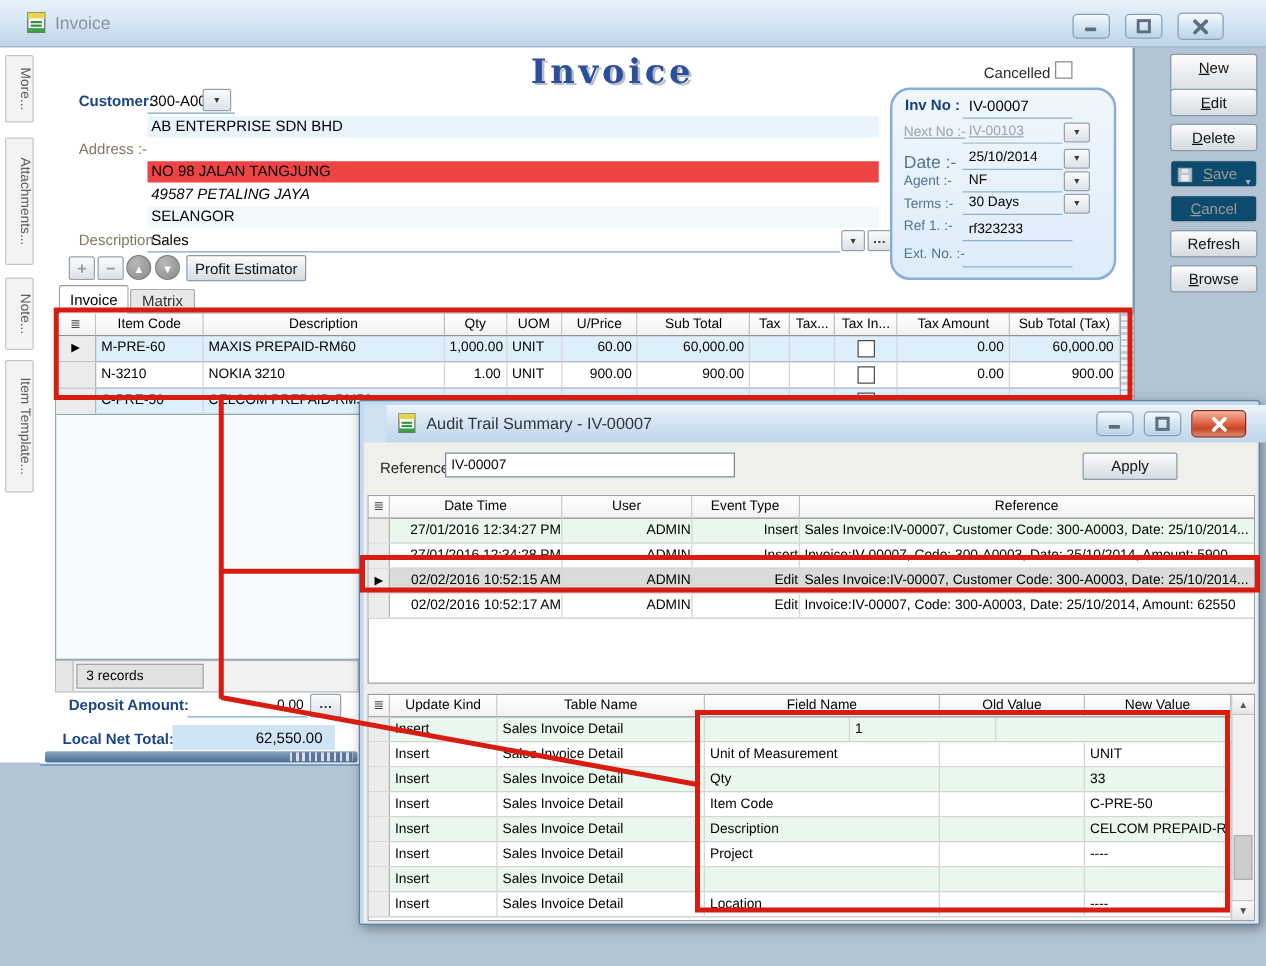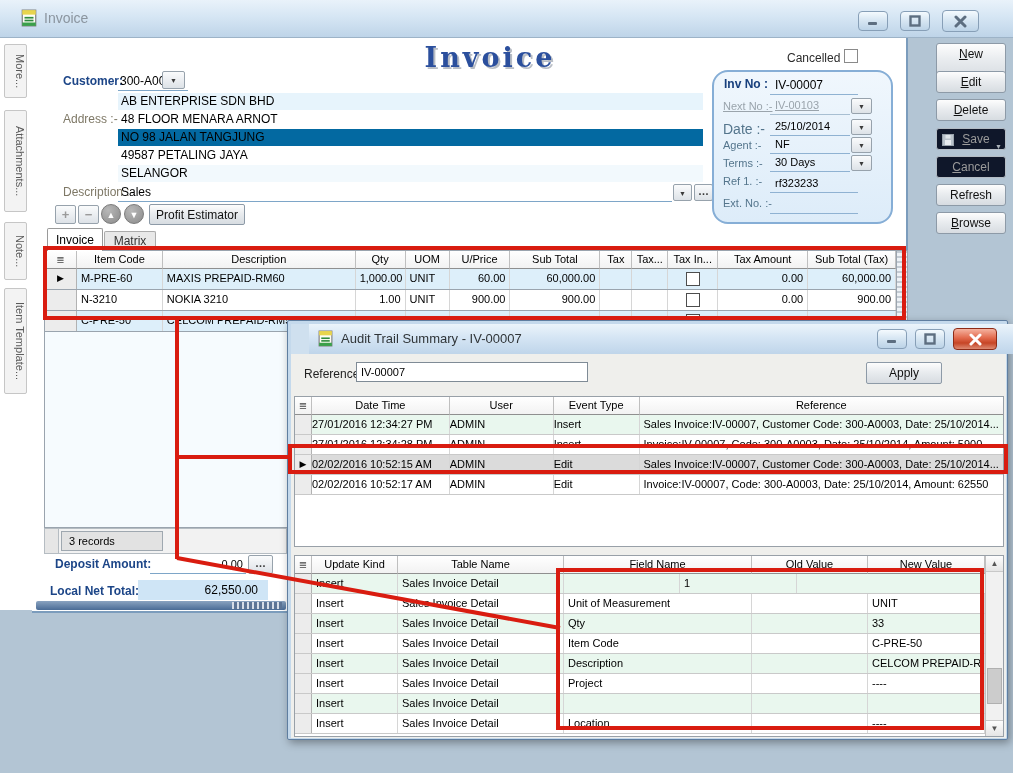--- a/index.html
+++ b/index.html
@@ -13,35 +13,35 @@
   .slate{color:#54758c;}
   .dis{color:#9aa4ac;text-decoration:underline;}
   .fldline{border-bottom:1px solid #7ea6c8;}
   
   .titlebar{background:linear-gradient(#e9f2fa,#d6e6f4 45%,#bed4e8);border-bottom:1px solid #9db3c7;}
   .chromebtn{background:linear-gradient(#f4fafe,#d8e7f3 45%,#bcd3e7);border:1px solid #879fb7;border-radius:4px;
              display:flex;align-items:center;justify-content:center;cursor:pointer;}
   .chromebtn.red{background:linear-gradient(#f5b3a0,#e2694c 45%,#c64526 70%,#dd8a72);border:1px solid #8e2b17;}
   .btn{background:linear-gradient(#fdfdfd,#e9ecef 45%,#d7dce1);border:1px solid #8d9aa7;border-radius:3px;
        font-size:12px;text-align:center;cursor:pointer;color:#111;}
-  .btn.disabled{background:#0f172a;border-color:#b4bcc4;color:#9b9b9b;cursor:default;}
+  .btn.disabled{background:#0c4a6e;border-color:#b4bcc4;color:#9b9b9b;cursor:default;}
   .ddbtn{background:linear-gradient(#fafbfc,#dde2e7);border:1px solid #97a2ac;border-radius:2px;
          text-align:center;color:#3a3a3a;cursor:pointer;font-size:7px;}
   .vtab{background:#f3f3f3;border:1px solid #c6c6c6;border-radius:2px;color:#5a5a5a;font-size:11px;
         writing-mode:vertical-rl;text-align:center;cursor:pointer;}
   
   .row{display:flex;}
   .hcell{box-sizing:border-box;border-right:1px solid #bfbfbf;border-bottom:1px solid #8f8f8f;
          background:linear-gradient(#ffffff,#f2f2f2);text-align:center;font-size:11px;line-height:17px;
          white-space:nowrap;overflow:hidden;}
   .cell{box-sizing:border-box;border-right:1px solid #d6d6d6;font-size:11px;line-height:19px;
         white-space:nowrap;overflow:hidden;padding:0 4px;}
   .ind{background:#ececec;border-right:1px solid #b2b2b2;padding:0;text-align:center;}
   .rt{text-align:right;}
-  .ct{text-align:left;padding:0;}
+  .ct{text-align:right;padding:0;}
   .cb{width:12px;height:12px;border:1px solid #4d4d4d;background:#fff;margin:3px auto 0;}
   
   .ic0{width:32px}.ic1{width:86px}.ic2{width:193px}.ic3{width:50px}.ic4{width:44px}.ic5{width:61px}
   .ic6{width:90px}.ic7{width:32px}.ic8{width:36px}.ic9{width:50px}.ic10{width:90px}.ic11{width:88px}
   
   .tc0{width:17px}.tc1{width:138px}.tc2{width:104px}.tc3{width:86px}.tc4{width:364px}
   
   .bc0{width:17px}.bc1{width:86px}.bc2{width:166px}.bc3{width:188px}.bc4{width:116px}.bc5{width:117px}
   .g-green{background:#e9f7ee;}
   .g-blue{background:#ddeffa;}
@@ -107,23 +107,22 @@
   <span class="a" style="left:844px;top:49px;width:14px;height:14px;border:1px solid #8a8a8a;background:#fff;"></span>
 
   <span class="a txt b nav" style="left:63px;top:74px;font-size:12px;">Customer:</span>
   <span class="a txt" style="left:120px;top:74px;font-size:12px;">300-A0003</span>
   <span class="a ddbtn" style="left:162px;top:71px;width:23px;height:18px;line-height:18px;"><span>▼</span></span>
   <div class="a fldline" style="left:118px;top:90px;width:70px;"></div>
 
   <div class="a txt" style="left:118px;top:93px;width:585px;height:17px;background:#e7f4fc;font-size:12px;line-height:17px;padding-left:3px;">AB ENTERPRISE SDN BHD</div>
 
   <span class="a txt greyl" style="left:63px;top:112px;font-size:12px;">Address :-</span>
-  <div class="a txt" style="left:118px;top:111px;width:585px;height:17px;font-size:12px;line-height:17px;padding-left:3px;">48 FLOOR MENARA ARNOT</div>
-  <div class="a txt" style="left:118px;top:129px;width:585px;height:17px;background:#0369a1;font-size:12px;line-height:17px;padding-left:3px;">NO 98 JALAN TANGJUNG</div>
-  <div class="a txt" style="left:118px;top:147px;width:585px;height:17px;font-size:12px;line-height:17px;padding-left:3px;">49587 PETALING JAYA</div>
+  <div class="a txt" style="left:118px;top:129px;width:585px;height:17px;background:#ef4444;font-size:12px;line-height:17px;padding-left:3px;">NO 98 JALAN TANGJUNG</div>
+  <div class="a txt" style="left:118px;top:147px;width:585px;height:17px;font-size:12px;line-height:17px;padding-left:3px;font-style:italic;">49587 PETALING JAYA</div>
   <div class="a txt" style="left:118px;top:165px;width:585px;height:17px;background:#f2f9fd;font-size:12px;line-height:17px;padding-left:3px;">SELANGOR</div>
 
   <span class="a txt greyl" style="left:63px;top:185px;font-size:12px;">Description :-</span>
   <span class="a txt" style="left:121px;top:185px;font-size:12px;">Sales</span>
   <div class="a fldline" style="left:118px;top:201px;width:554px;"></div>
   <span class="a ddbtn" style="left:673px;top:184px;width:19px;height:17px;line-height:17px;"><span>▼</span></span>
   <span class="a ddbtn" style="left:694px;top:184px;width:19px;height:17px;line-height:13px;font-size:11px;font-weight:bold;"><span>…</span></span>
 
   <div class="a" style="left:712px;top:70px;width:181px;height:154px;border:2px solid #86aed6;border-radius:16px;background:linear-gradient(#f0f7fd,#ddecf9);"></div>
   <span class="a txt b" style="left:724px;top:77px;font-size:12px;color:#173f7d;">Inv No :</span>

